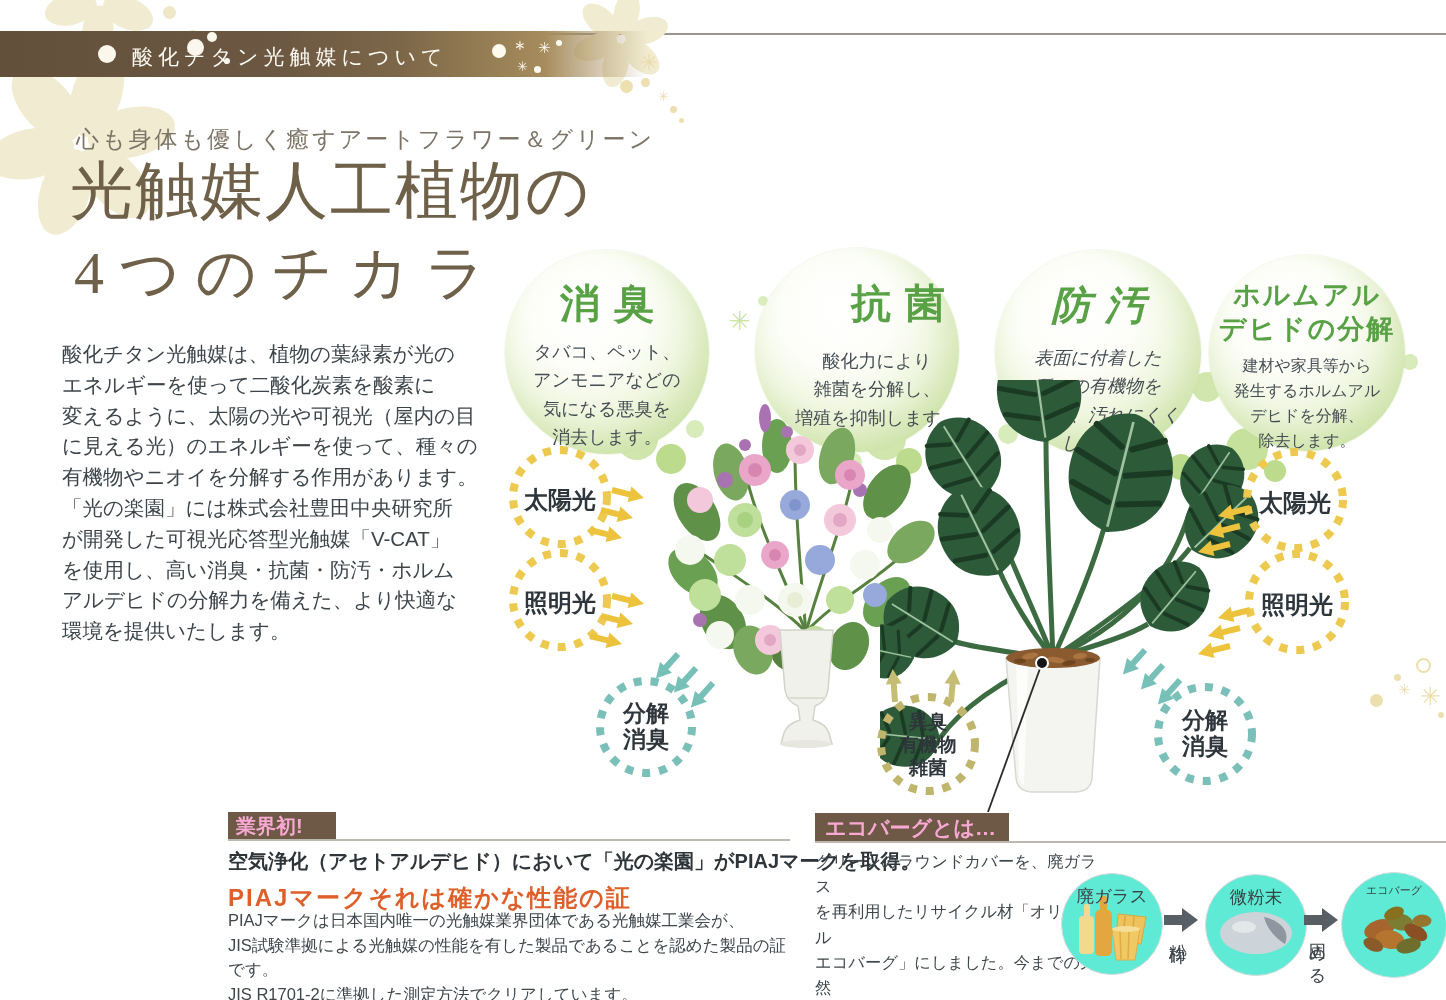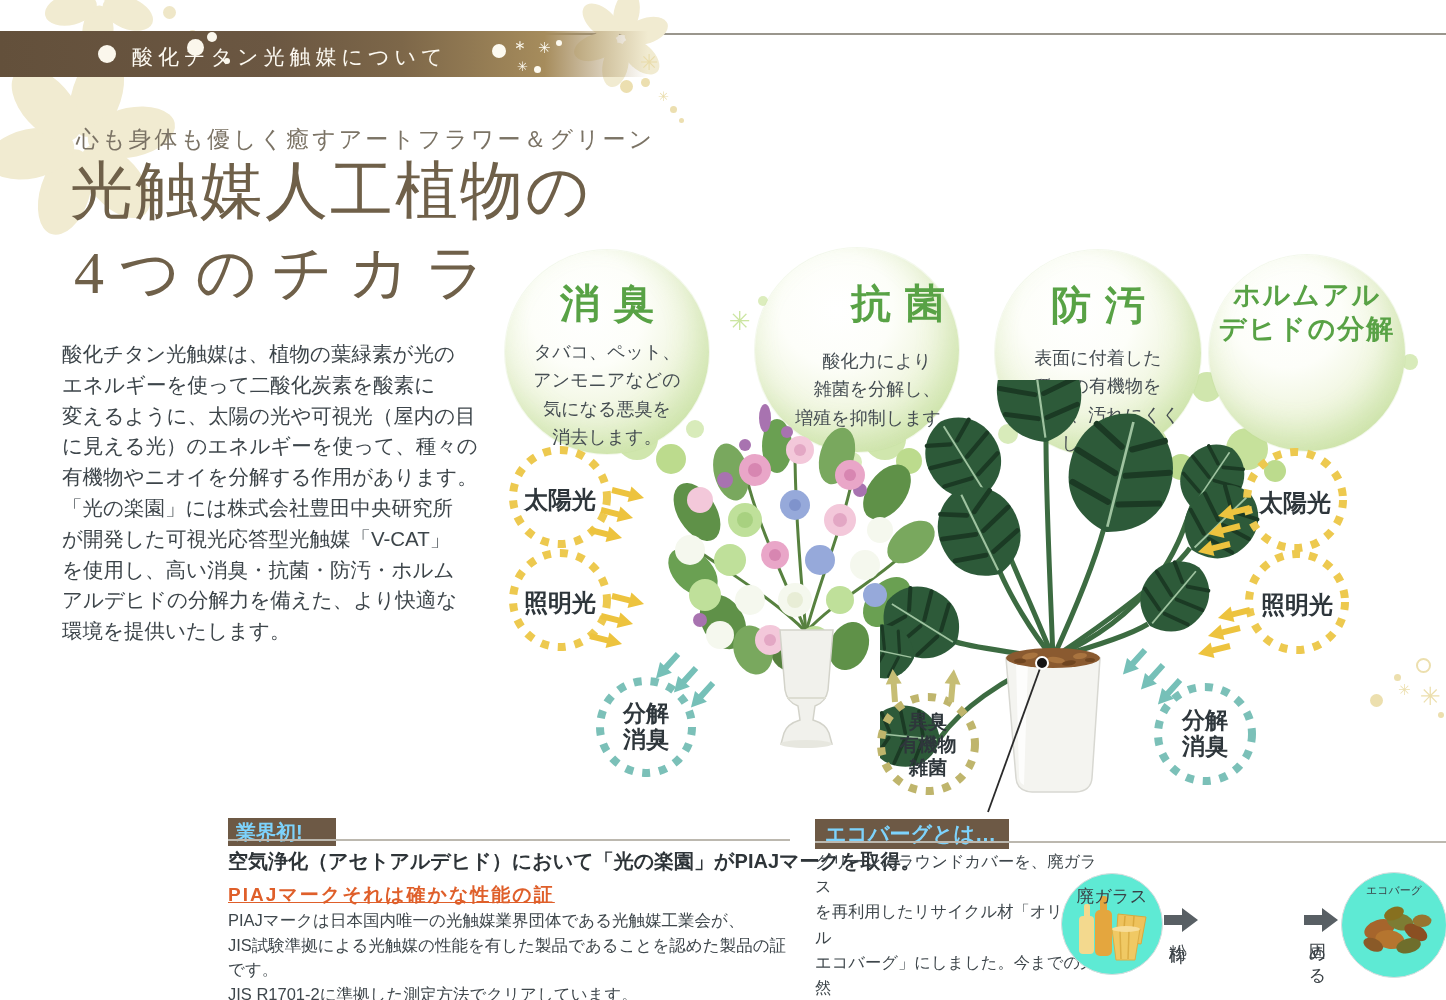--- a/index.html
+++ b/index.html
@@ -30,24 +30,24 @@
   .power .two{font-size:27px;letter-spacing:2px;line-height:1.25;white-space:pre-line;}
   .power p{margin:0;font-size:18px;line-height:1.57;color:#454d52;white-space:pre-line;}
   .bub{position:absolute;border-radius:50%;z-index:1;}
   
   .dlabel{position:absolute;text-align:center;font-weight:bold;color:#2e363b;z-index:6;white-space:pre-line;}
   
   .plant{z-index:4;}
   svg{display:block;}
   .overlay{left:0;top:0;z-index:5;pointer-events:none;}
   
-  .badge{background:#6d5945;color:#7dd3fc;font-weight:bold;display:flex;align-items:center;z-index:6;margin-top:6px;}
+  .badge{background:#6d5945;color:#f9a8d4;font-weight:bold;display:flex;align-items:center;z-index:6;}
   .secline{height:2px;background:#bcb8af;z-index:6;}
   .headline{left:228px;top:848px;font-size:20px;font-weight:bold;color:#2e3438;z-index:6;}
-  .subhead{left:228px;top:882px;font-size:19px;font-weight:bold;color:#df5f2a;letter-spacing:2px;z-index:6;text-decoration:underline;}
+  .subhead{left:228px;top:882px;font-size:24px;font-weight:bold;color:#df5f2a;letter-spacing:2px;z-index:6;}
   .bodytext{font-size:16.5px;line-height:24.6px;color:#3e464b;white-space:pre-line;z-index:6;}
   .ecobody{left:815px;top:849px;width:296px;font-size:16.3px;line-height:25.2px;color:#3e464b;white-space:pre-line;z-index:6;}
   .step{position:absolute;border-radius:50%;background:#5eead4;border:1.5px solid #d9dcdd;z-index:6;}
   .steplabel{position:absolute;width:100%;top:10px;text-align:center;font-size:17.5px;color:#3a4146;}
   .vtext{writing-mode:vertical-rl;text-orientation:upright;font-size:18px;color:#3a4146;letter-spacing:3px;z-index:6;}
 </style>
 </head>
 <body>
 
 <div class="page">
@@ -155,30 +155,34 @@
 アンモニアなどの
 気になる悪臭を
 消去します。</p>
   </div>
   <div class="power" style="left:755px;top:248px;width:204px;height:204px;align-items:flex-end;">
     <h3 class="big" style="margin-top:28px;">抗菌</h3>
     <p style="margin-top:16px;">酸化力により
 雑菌を分解し、
 増殖を抑制します。</p>
   </div>
-  <div class="power" style="left:995px;top:250px;width:206px;height:206px;">
+  <div class="power" style="left:995px;top:250px;width:206px;height:206px;font-style:italic;">
     <h3 class="big" style="margin-top:28px;">防汚</h3>
     <p style="margin-top:11px;">表面に付着した
 種々の有機物を
 分解し、汚れにくく
 します。</p>
   </div>
   <div class="power" style="left:1209px;top:255px;width:196px;height:196px;">
     <h3 class="two" style="margin-top:24px;">ホルムアル
 デヒドの分解</h3>
+    <p style="margin-top:6px;font-size:16px;">建材や家具等から
+発生するホルムアル
+デヒドを分解、
+除去します。</p>
   </div>
 
   <div class="abs plant" style="left:635px;top:400px;">
     <svg width="330" height="405" viewBox="0 0 330 405">
 
       <g stroke="#57813f" stroke-width="3" fill="none">
         <path d="M171,232 C150,180 120,120 110,70"></path>
         <path d="M171,232 C165,170 160,100 160,50"></path>
         <path d="M171,232 C185,180 210,120 218,75"></path>
         <path d="M171,232 C140,200 90,170 62,150"></path>
@@ -403,20 +407,28 @@
       <path d="M50,55 L78,55 L73,86 L54,86 Z" fill="#f0c964" stroke="#dcae45" stroke-width="1"></path>
       <line x1="58" y1="57" x2="59" y2="85" stroke="#dcae45" stroke-width="1.5"></line>
       <line x1="67" y1="57" x2="66" y2="85" stroke="#dcae45" stroke-width="1.5"></line>
       <ellipse cx="64" cy="55" rx="14" ry="3" fill="#f7dd9a"></ellipse>
     </svg>
   </div>
   <svg class="abs" style="left:1164px;top:908px;z-index:6;" width="36" height="24" viewBox="0 0 36 24">
     <path d="M0,7 L18,7 L18,0 L34,12 L18,24 L18,17 L0,17 Z" fill="#585f64"></path>
   </svg>
   <div class="abs vtext" style="left:1166px;top:930px;height:60px;">粉砕</div>
+  <div class="step" style="left:1205px;top:874px;width:100px;height:100px;">
+    <div class="steplabel">微粉末</div>
+    <svg width="100" height="100" viewBox="0 0 100 100">
+      <ellipse cx="50" cy="58" rx="36" ry="21" fill="#cdd4d9"></ellipse>
+      <path d="M58,42 C76,46 84,57 79,69 C70,64 61,54 58,42 Z" fill="#8e979f"></path>
+      <ellipse cx="38" cy="52" rx="12" ry="6" fill="#e2e7ea"></ellipse>
+    </svg>
+  </div>
   <svg class="abs" style="left:1304px;top:908px;z-index:6;" width="36" height="24" viewBox="0 0 36 24">
     <path d="M0,7 L18,7 L18,0 L34,12 L18,24 L18,17 L0,17 Z" fill="#585f64"></path>
   </svg>
   <div class="abs vtext" style="left:1306px;top:930px;height:70px;font-size:17px;">固める</div>
   <div class="step" style="left:1341px;top:872px;width:104px;height:104px;">
     <div class="steplabel" style="font-size:11px;">エコバーグ</div>
     <svg width="104" height="104" viewBox="0 0 100 100">
       <g>
         <ellipse cx="36" cy="54" rx="15" ry="9" fill="#a6652c" transform="rotate(-18 36 54)"></ellipse>
         <ellipse cx="56" cy="47" rx="13" ry="8" fill="#7d7c33" transform="rotate(14 56 47)"></ellipse>

